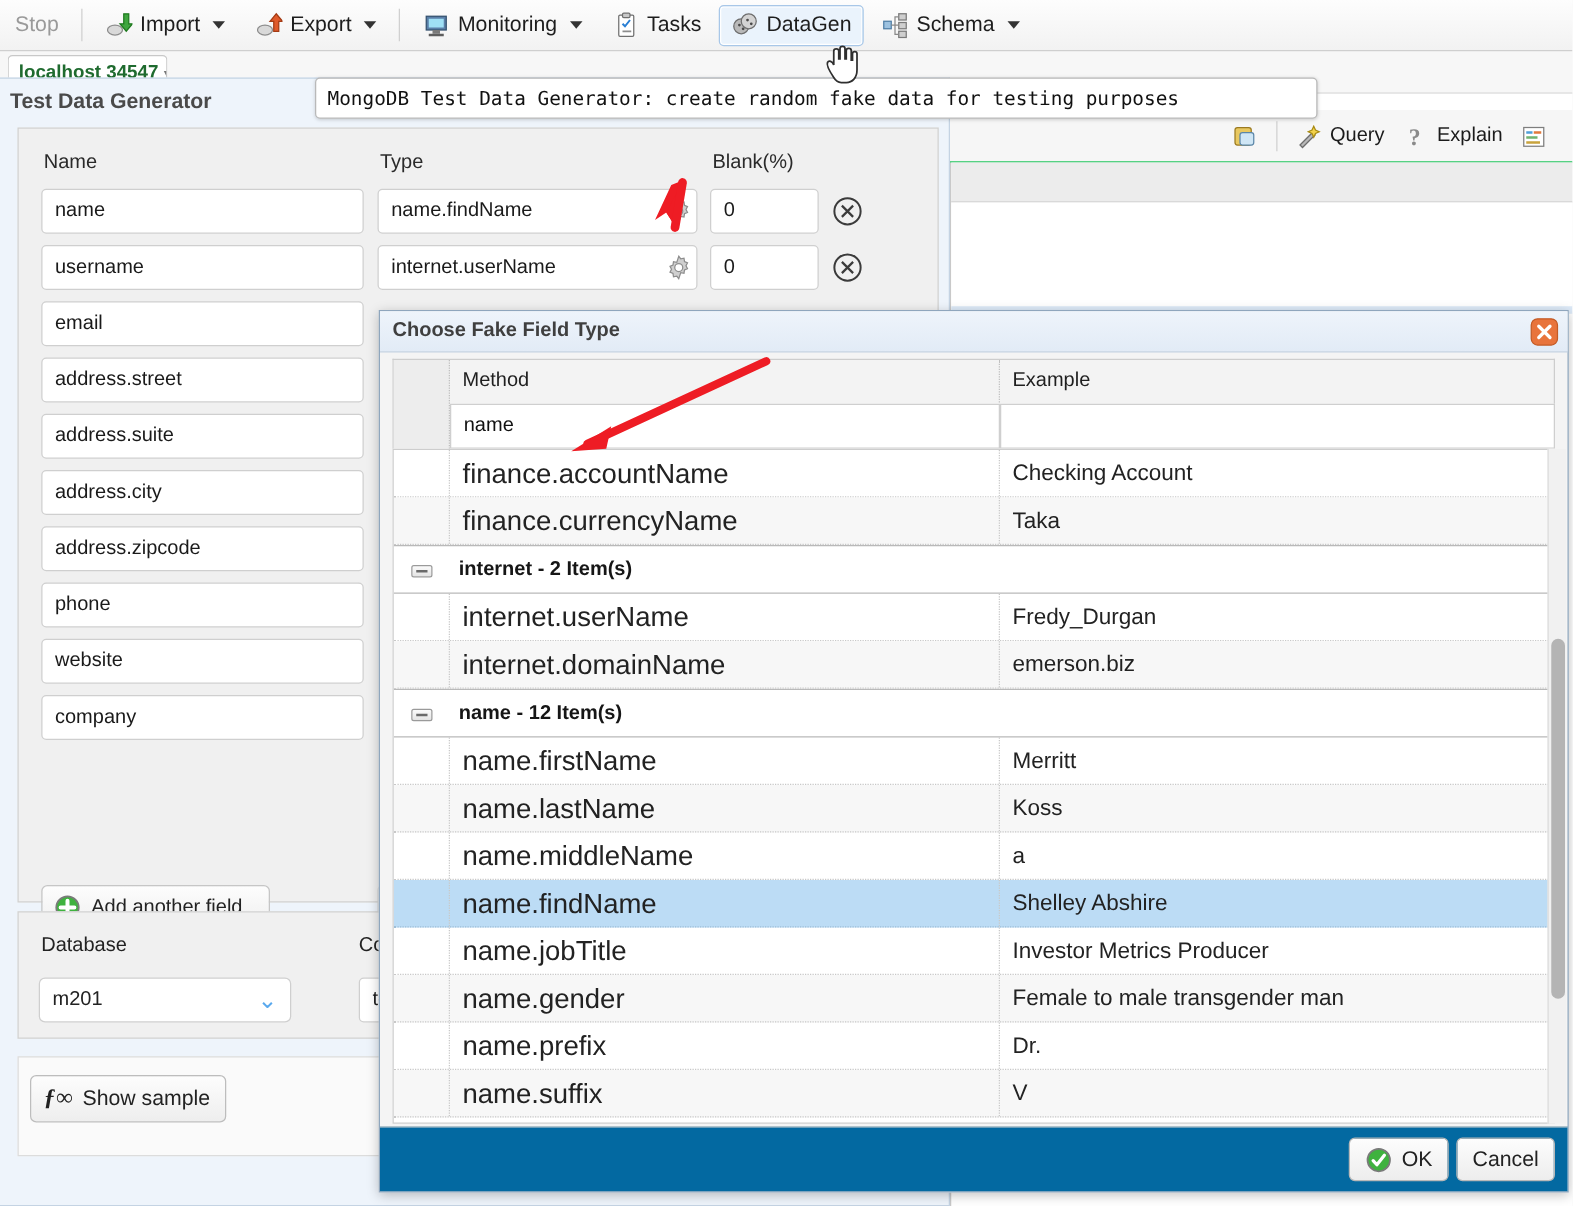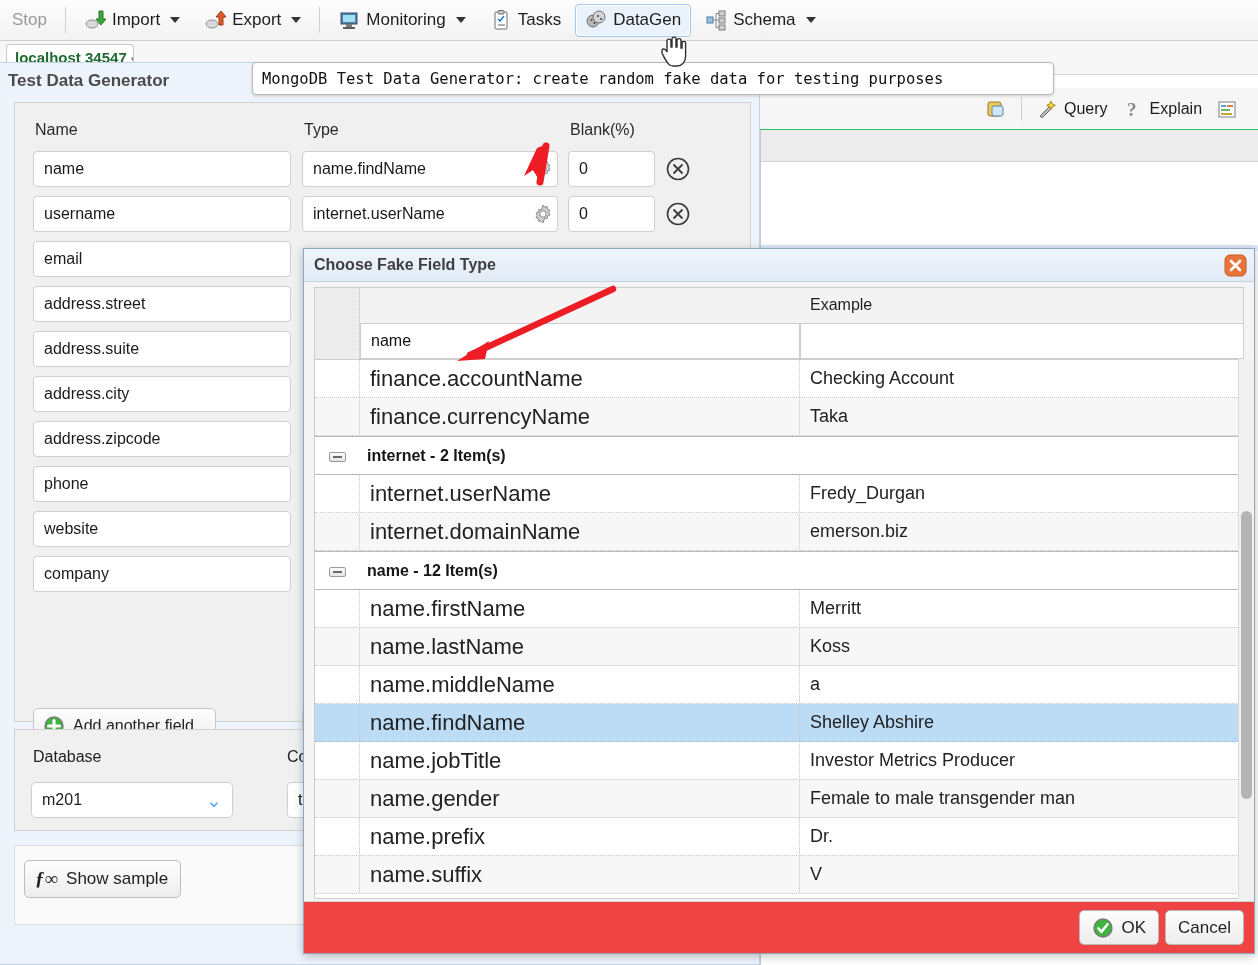--- a/index.html
+++ b/index.html
@@ -213,21 +213,21 @@
   #dlg-scroll-track{
     position:absolute; right:1px; top:110px; width:15px; height:540px;
     background:#f1f1f1; border-left:1px solid #dcdcdc; z-index:61;
   }
   #dlg-scroll-thumb{
     position:absolute; left:2px; top:152px; width:11px; height:288px;
     background:#b4b4b4; border-radius:6px; cursor:pointer;
   }
   #dlg-footer{
     position:absolute; left:0; bottom:0; width:950px; height:52px;
-    background:#ef4444; border-top:1px solid #d3d3d3;
+    background:#0369a1; border-top:1px solid #d3d3d3;
   }
   .dbtn{
     position:absolute; top:8px; height:35px; padding:0 12px;
     background:linear-gradient(#fdfdfd,#ededed); border:1px solid #b8b8b8; border-radius:5px;
     display:flex; align-items:center; gap:7px; font-size:17px; cursor:pointer;
   }
   #btn-ok{ right:95px; }
   #btn-cancel{ right:10px; }
 
   
@@ -454,20 +454,21 @@
     <div id="dlg-close">
       <svg width="23" height="23" viewBox="0 0 23 23">
         <rect x="1" y="1" width="21" height="21" rx="5" fill="#e8743c" stroke="#c35a25"></rect>
         <path d="M7 7 L16 16 M16 7 L7 16" stroke="#ffffff" stroke-width="2.6" stroke-linecap="round"></path>
       </svg>
     </div>
   </div>
 
   <div id="dlg-header-area">
     <div class="thead-gutter"></div>
+    <div class="thead-cell" id="th-method">Method</div>
     <div class="thead-cell" id="th-example">Example</div>
     <div class="filter-cell" id="fl-method">name</div>
     <div class="filter-cell" id="fl-example"></div>
   </div>
 
   <div id="dlg-grid">
       <div class="grow">
         <div class="gut"></div>
         <div class="c1">finance.accountName</div>
         <div class="c2">Checking Account</div>

